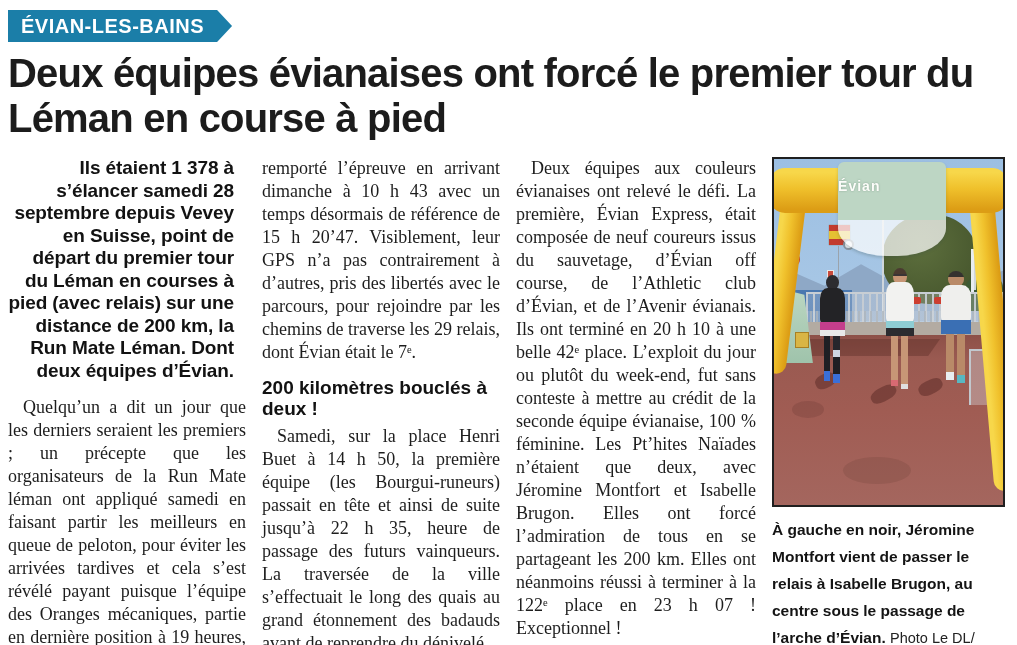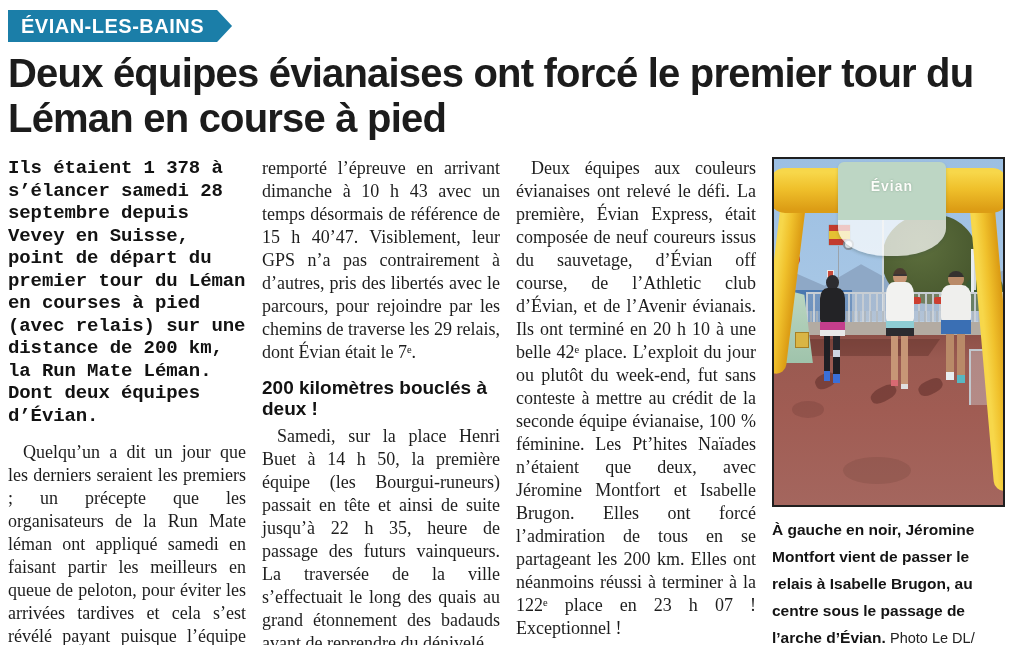--- a/index.html
+++ b/index.html
@@ -20,22 +20,22 @@
 
   
   .headline{margin:9px 0 13px 0;font-weight:bold;font-size:40px;line-height:45px;
     letter-spacing:-.8px;color:var(--headline_text);font-family:"Liberation Sans",sans-serif}
 
   
   .cols{display:grid;grid-template-columns:238px 238px 240px 235px;column-gap:16px}
   .body{font-family:"Liberation Serif",serif;font-size:18px;line-height:23px;
     text-align:justify;color:var(--body_text);margin:0;hyphens:auto}
   .indent{text-indent:15px}
-  .lead{font-family:Liberation Mono, monospace;font-weight:bold;font-size:19px;
-    line-height:22.5px;color:#121212;margin:3px 0 0 0;text-align:left;letter-spacing:-.1px}
+  .lead{font-family:Liberation Sans, sans-serif;font-weight:bold;font-size:19px;
+    line-height:22.5px;color:#121212;margin:3px 12px 0 0;text-align:right;letter-spacing:-.1px}
   .mt{margin-top:14px}
   .subhead{font-family:"Liberation Sans",sans-serif;font-weight:bold;font-size:19px;
     line-height:21px;color:#121212;margin:13px 0 6px 0}
 
   
   figure{margin:3px 0 0 0}
   .photo{position:relative;width:233px;height:350px;border:2px solid #1f1f1f;
     overflow:hidden;background:linear-gradient(180deg,#9cbfe2 0%,var(--sky_blue) 45%,#c3d7ea 60%)}
   .layer{position:absolute}
   .mountains{left:0;right:0;top:24%;height:23%;background:#8ca4c2;opacity:.9;
@@ -69,21 +69,21 @@
   .ladder{right:6%;top:55%;width:9%;height:16%;border:2px solid #c2c8ce;border-bottom:none;background:rgba(220,226,232,.35)}
   .stain{left:30%;top:86%;width:30%;height:8%;border-radius:50%;background:rgba(60,30,25,.12)}
   .stain2{left:8%;top:70%;width:14%;height:5%;border-radius:50%;background:rgba(60,30,25,.15)}
 
   
   .arch-beam{left:-2%;right:-2%;top:2.5%;height:13%;border-radius:16px;
     background:linear-gradient(180deg,#f7d74a 10%,var(--arch_yellow) 45%,#dc9d15 92%)}
   .arch-leg{width:11%;background:linear-gradient(90deg,#f7d74a 15%,var(--arch_yellow) 50%,#dc9d15 95%);border-radius:10px}
   .leg-l{left:-1%;top:6%;height:56%;transform:rotate(7deg)}
   .leg-r{right:-1.5%;top:6%;height:90%;transform:rotate(-5deg)}
-  .arch-banner{left:28%;top:1%;width:47%;height:27%;text-align:center;
+  .arch-banner{left:28%;top:1%;width:47%;height:27%;
     background:linear-gradient(180deg,#bdd6c4 0 62%,rgba(255,255,255,.72) 62% 100%);
     border-radius:6px 6px 45% 45%/6px 6px 30% 30%;box-shadow:0 2px 3px rgba(60,80,70,.25)}
   .arch-banner span{display:inline-block;margin-top:14%;color:#fdfdfa;font-weight:bold;
     font-size:14px;letter-spacing:1px;text-shadow:0 0 2px rgba(120,150,130,.8)}
 
   
   .runner{position:absolute}
   .runner div{position:absolute;left:0;right:0}
   .head{top:0;height:13%;width:52%;left:24%!important;right:auto!important;border-radius:50%}
   .torso{top:11%;height:30%;border-radius:30% 30% 12% 12%}
@@ -107,21 +107,21 @@
   <h1 class="headline">Deux équipes évianaises ont forcé le premier tour du Léman en course à pied</h1>
 
   <div class="cols">
 
     <div>
       <p class="lead">Ils étaient 1 378 à s’élancer samedi 28 septembre depuis Vevey en Suisse, point de départ du premier tour du Léman en courses à pied (avec relais) sur une distance de 200 km, la Run Mate Léman. Dont deux équipes d’Évian.</p>
       <p class="body indent mt">Quelqu’un a dit un jour que les derniers seraient les premiers ; un précepte que les organisateurs de la Run Mate léman ont appliqué samedi en faisant partir les meilleurs en queue de peloton, pour éviter les arrivées tardives et cela s’est révélé payant puisque l’équipe des Oranges mécaniques, partie en dernière position à 19 heures, a</p>
     </div>
 
     <div>
-      <p class="body" style="margin-top:3px">remporté l’épreuve en arrivant dimanche à 10 h 43 avec un temps désormais de référence de 15 h 40’47. Visiblement, leur GPS n’a pas contrairement à d’autres, pris des libertés avec le parcours, pour rejoindre par les chemins de traverse les 29 relais, dont Évian était le 7ᵉ.</p>
+      <p class="body" style="margin-top:3px">remporté l’épreuve en arrivant dimanche à 10 h 43 avec un temps désormais de référence de 15 h 20’47. Visiblement, leur GPS n’a pas contrairement à d’autres, pris des libertés avec le parcours, pour rejoindre par les chemins de traverse les 29 relais, dont Évian était le 7ᵉ.</p>
       <h2 class="subhead">200 kilomètres bouclés à deux !</h2>
       <p class="body indent">Samedi, sur la place Henri Buet à 14 h 50, la première équipe (les Bourgui-runeurs) passait en tête et ainsi de suite jusqu’à 22 h 35, heure de passage des futurs vainqueurs. La traversée de la ville s’effectuait le long des quais au grand étonnement des badauds avant de reprendre du dénivelé.</p>
     </div>
 
     <div>
       <p class="body indent" style="margin-top:3px">Deux équipes aux couleurs évianaises ont relevé le défi. La première, Évian Express, était composée de neuf coureurs issus du sauvetage, d’Évian off course, de l’Athletic club d’Évian, et de l’Avenir évianais. Ils ont terminé en 20 h 10 à une belle 42ᵉ place. L’exploit du jour ou plutôt du week-end, fut sans conteste à mettre au crédit de la seconde équipe évianaise, 100 % féminine. Les Pt’hites Naïades n’étaient que deux, avec Jéromine Montfort et Isabelle Brugon. Elles ont forcé l’admiration de tous en se partageant les 200 km. Elles ont néanmoins réussi à terminer à la 122ᵉ place en 23 h 07 ! Exceptionnel !</p>
 
     </div>
 
     <figure>

